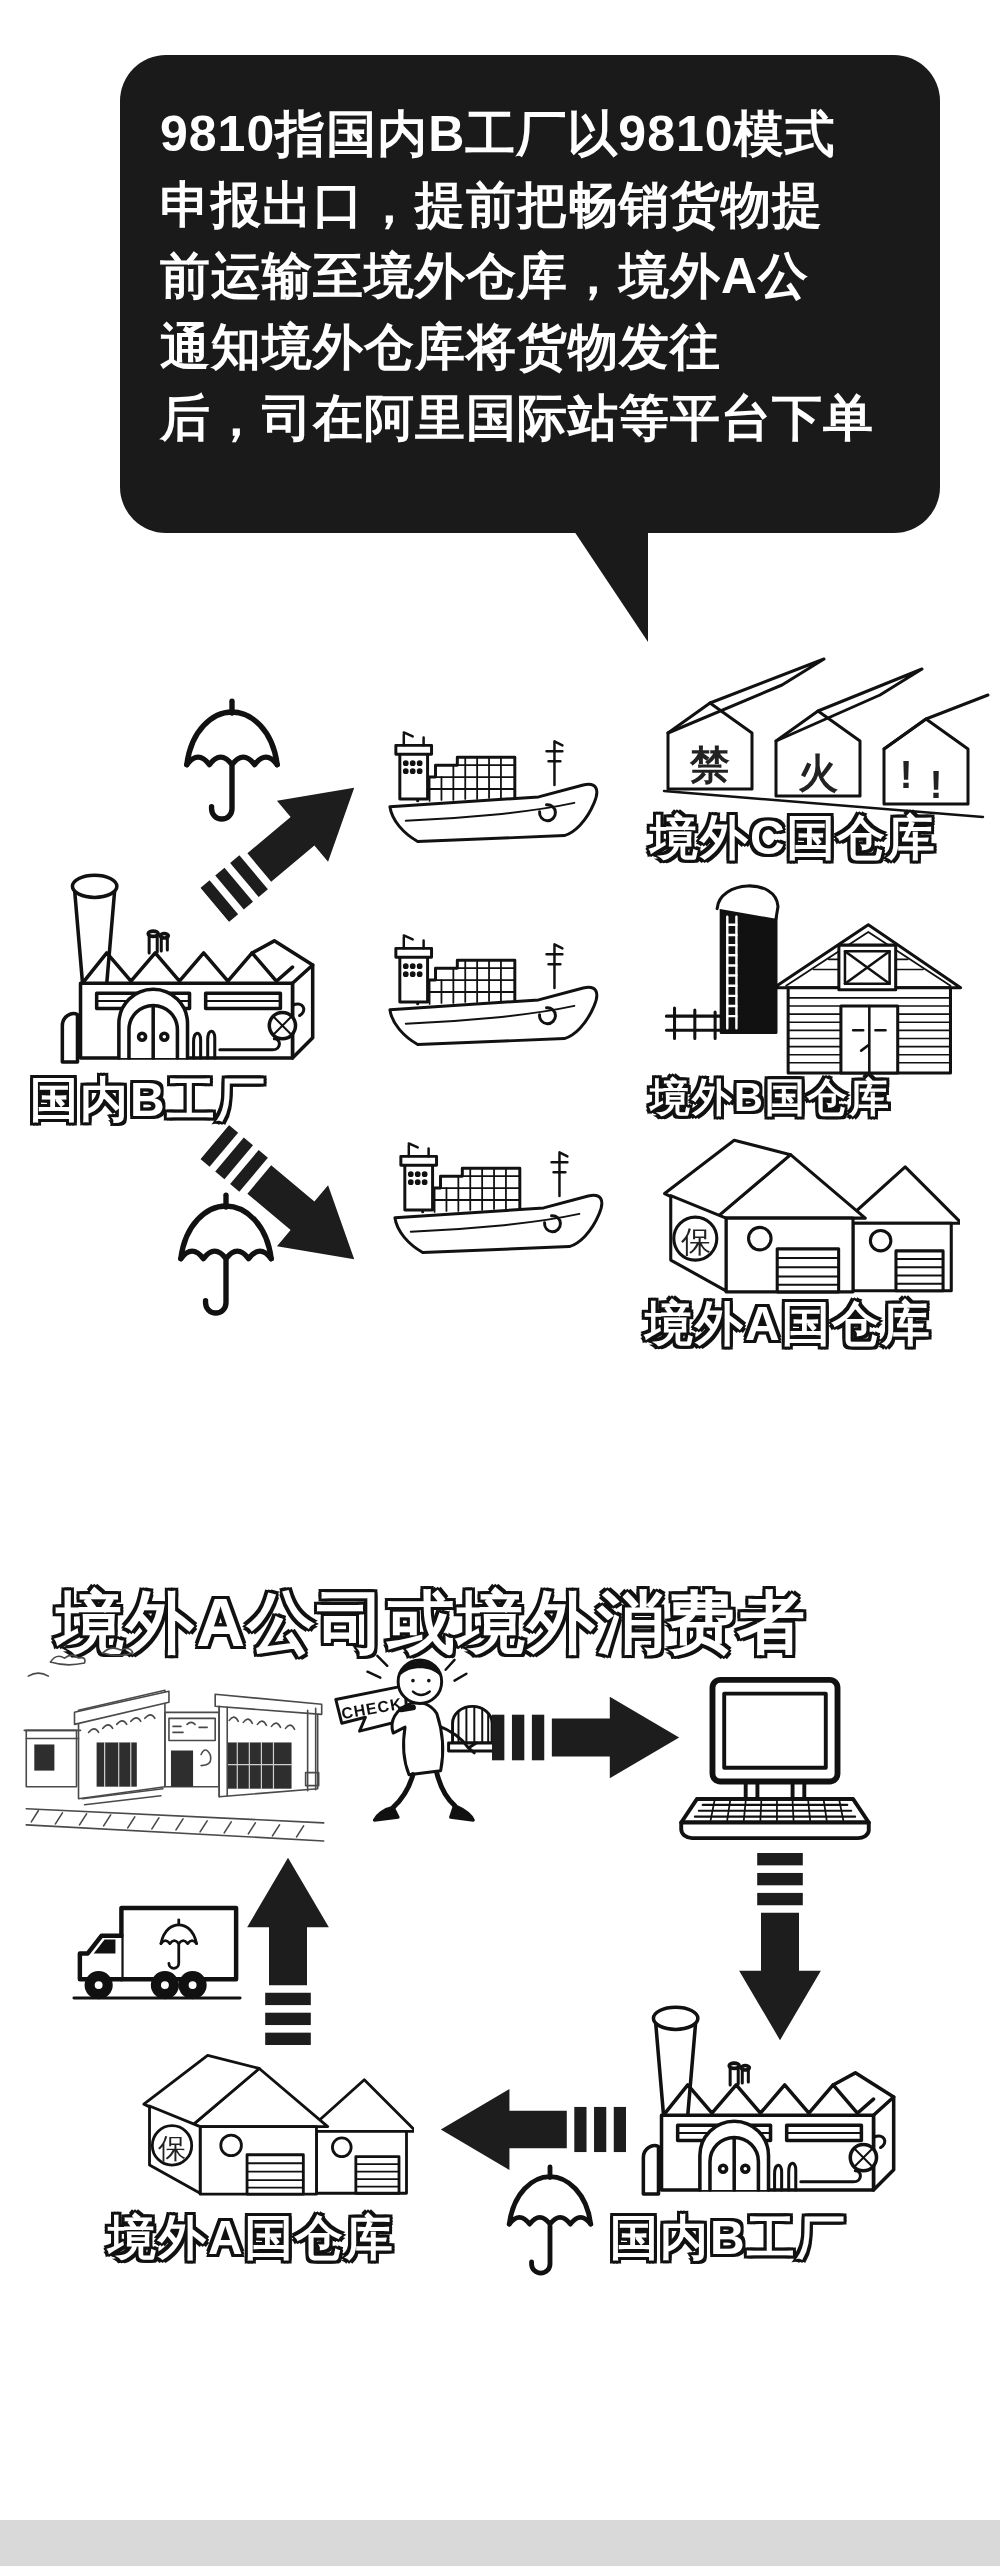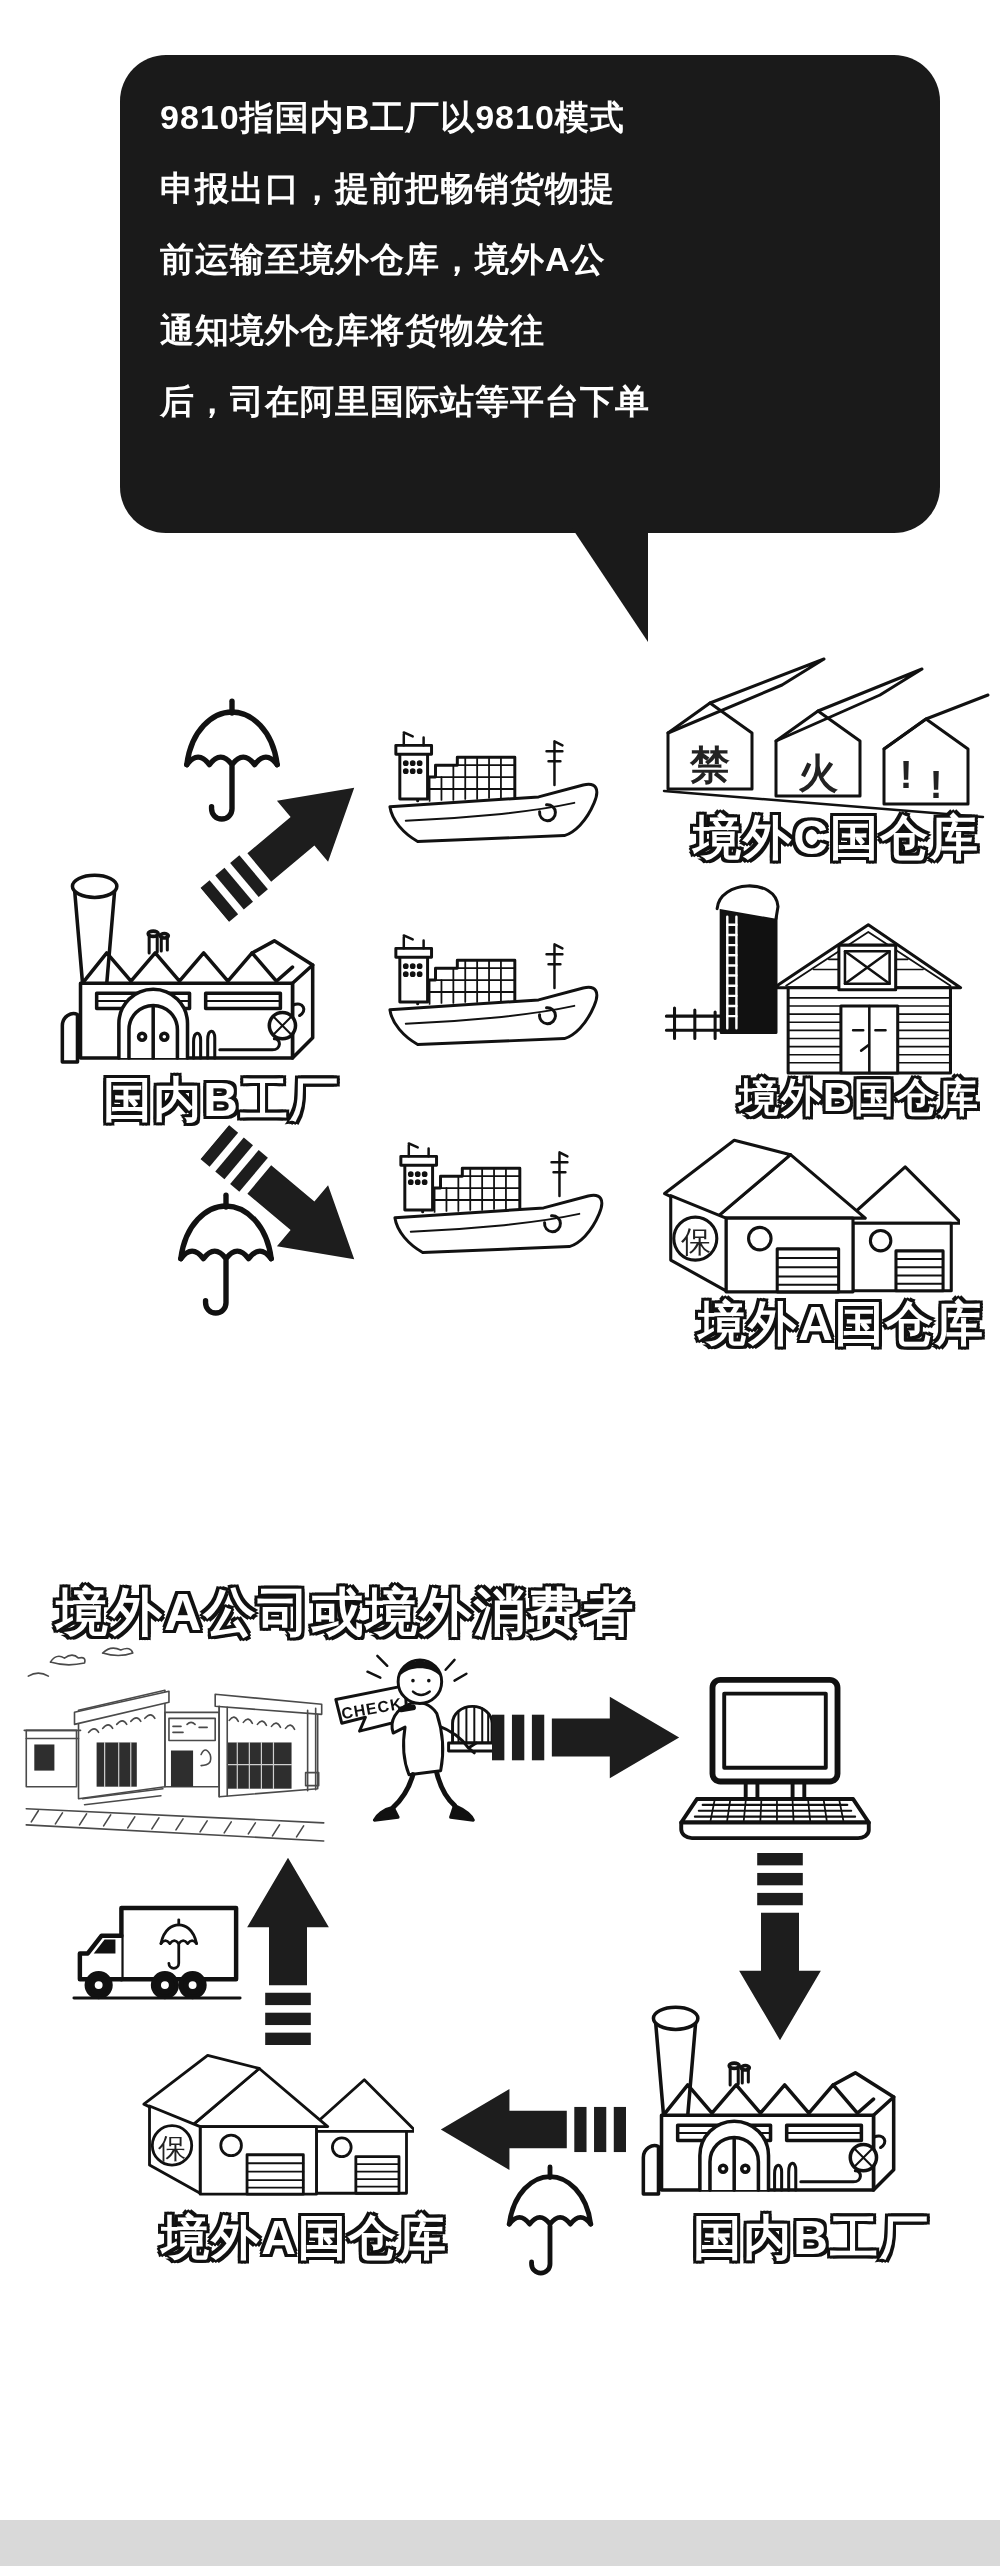--- a/index.html
+++ b/index.html
@@ -1,23 +1,23 @@
 <!DOCTYPE html>
 <html><head>
 <meta charset="utf-8">
 <style>
   html,body{margin:0;padding:0;background:#fff;}
   #canvas{position:relative;width:1000px;height:2566px;background:#ffffff;overflow:hidden;
           font-family:"Liberation Sans","DejaVu Sans",sans-serif;}
   .abs{position:absolute;}
   .bubble{background:#1a1a1a;border-radius:46px;}
-  .bubble-text{color:#ffffff;font-weight:bold;font-size:34px;line-height:71px;padding:27px 38px 0 40px;}
+  .bubble-text{color:#ffffff;font-weight:bold;font-size:50px;line-height:71px;padding:44px 38px 0 40px;}
   .bubble-line{white-space:nowrap;letter-spacing:1px;}
   .outline-label{
-    font-weight:bold;color:#ffffff;text-align:right;white-space:nowrap;letter-spacing:2px;
+    font-weight:bold;color:#ffffff;text-align:left;white-space:nowrap;letter-spacing:2px;
     -webkit-text-stroke:3.5px #111;paint-order:stroke fill;
     text-shadow:-3px -3px 0 #111,3px -3px 0 #111,-3px 3px 0 #111,3px 3px 0 #111,
                 0 -3px 0 #111,0 3px 0 #111,-3px 0 0 #111,3px 0 0 #111;
   }
   .facade-char{color:#222;font-weight:bold;text-align:center;}
   .bonded-char{color:#222;text-align:center;font-weight:normal;}
   .check-label{color:#111;font-weight:bold;text-align:center;letter-spacing:1px;}
   svg.icon{display:block;overflow:visible;}
   .footer-bar{background:#d9d9d9;}
 </style>
@@ -292,21 +292,21 @@
       <use href="#sym-barn"></use>
     </svg>
   <div class="abs outline-label" style="left:650px;top:1070px;width:330px;font-size:40px;">境外B国仓库</div>
 
   <svg class="abs icon" style="left:662px;top:1126px;" width="298" height="172">
       <use href="#sym-garage"></use>
     </svg>
   <div class="abs bonded-char" style="left:664px;top:1222px;width:64px;font-size:30px;">保</div>
   <div class="abs outline-label" style="left:645px;top:1292px;width:340px;font-size:48px;">境外A国仓库</div>
 
-  <div class="abs outline-label" style="left:56px;top:1578px;width:520px;font-size:52px;">境外A公司或境外消费者</div>
+  <div class="abs outline-label" style="left:56px;top:1578px;width:520px;font-size:68px;">境外A公司或境外消费者</div>
 
   <svg class="abs icon" style="left:22px;top:1646px;" width="312" height="206">
       <use href="#sym-storefront"></use>
     </svg>
   <svg class="abs icon" style="left:324px;top:1648px;" width="172" height="188">
       <use href="#sym-man"></use>
     </svg>
   <div class="abs check-label" style="left:336px;top:1700px;width:72px;font-size:16px;transform:rotate(-10deg);">CHECK</div>
 
   <svg class="abs icon" style="left:492px;top:1690px;" width="190" height="95">

